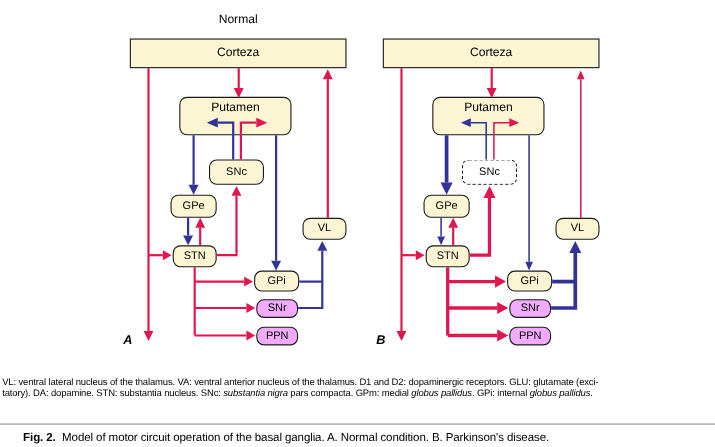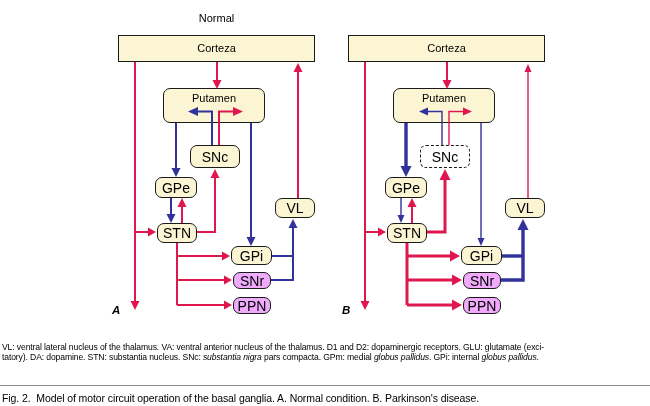--- a/index.html
+++ b/index.html
@@ -8,21 +8,21 @@
     font-family:"Liberation Sans",sans-serif;color:#000;
   }
   .ptitle{position:absolute;text-align:center;font-size:11px;color:#000;}
   .tA{left:118px;top:12px;width:197px;}
   .tB{left:348px;top:12px;width:197px;}
   .box{
     position:absolute;box-sizing:border-box;
     border:1.7px solid var(--box-border,#1a1a1a);
     border-radius:7px;background:var(--box-fill,#fbf5d3);
     display:flex;align-items:center;justify-content:center;
-    font-size:14px;line-height:1;color:#000;
+    font-size:10px;line-height:1;color:#000;
   }
   .big{font-size:11px;border-radius:0;}
   .putamen{align-items:flex-start;padding-top:4px;font-size:11px;}
   .white{background:#f0abfc;}
   .dashedbox{border:1.6px dashed var(--box-border,#1a1a1a);background:#fff;border-radius:6px;}
   .cortexA{left:118px;top:35px;width:197px;height:27px;}
   .putamenA{left:163px;top:88px;width:102px;height:35px;}
   .sncA{left:190px;top:145px;width:50px;height:23px;}
   .gpeA{left:155px;top:177px;width:42px;height:21px;}
   .stnA{left:157px;top:223px;width:40px;height:20px;}
@@ -51,21 +51,21 @@
   .w14{stroke-width:1.4;}
   .w3{stroke-width:3;}
   .w34{stroke-width:3.4;}
   .abbr{
     position:absolute;left:2px;top:342px;width:648px;
     font-size:8.6px;line-height:10px;letter-spacing:-0.12px;white-space:nowrap;color:#000;
   }
   .it{font-style:italic;}
   .rule{position:absolute;left:0;top:385px;width:650px;height:1px;background:var(--rule,#8c8c8c);}
   .figcap{position:absolute;left:2px;top:392px;width:646px;font-size:10.5px;letter-spacing:-0.1px;white-space:nowrap;color:#000;}
-  .figcap .b{font-weight:normal;margin-right:3px;}
+  .figcap .b{font-weight:bold;margin-right:3px;margin-left:19px;}
 </style>
 </head>
 <body>
 
 <div class="stage">
 
   <div class="ptitle tA">Normal</div>
 
   <div class="box big cortexA">Corteza</div>
   <div class="box putamen putamenA">Putamen</div>

